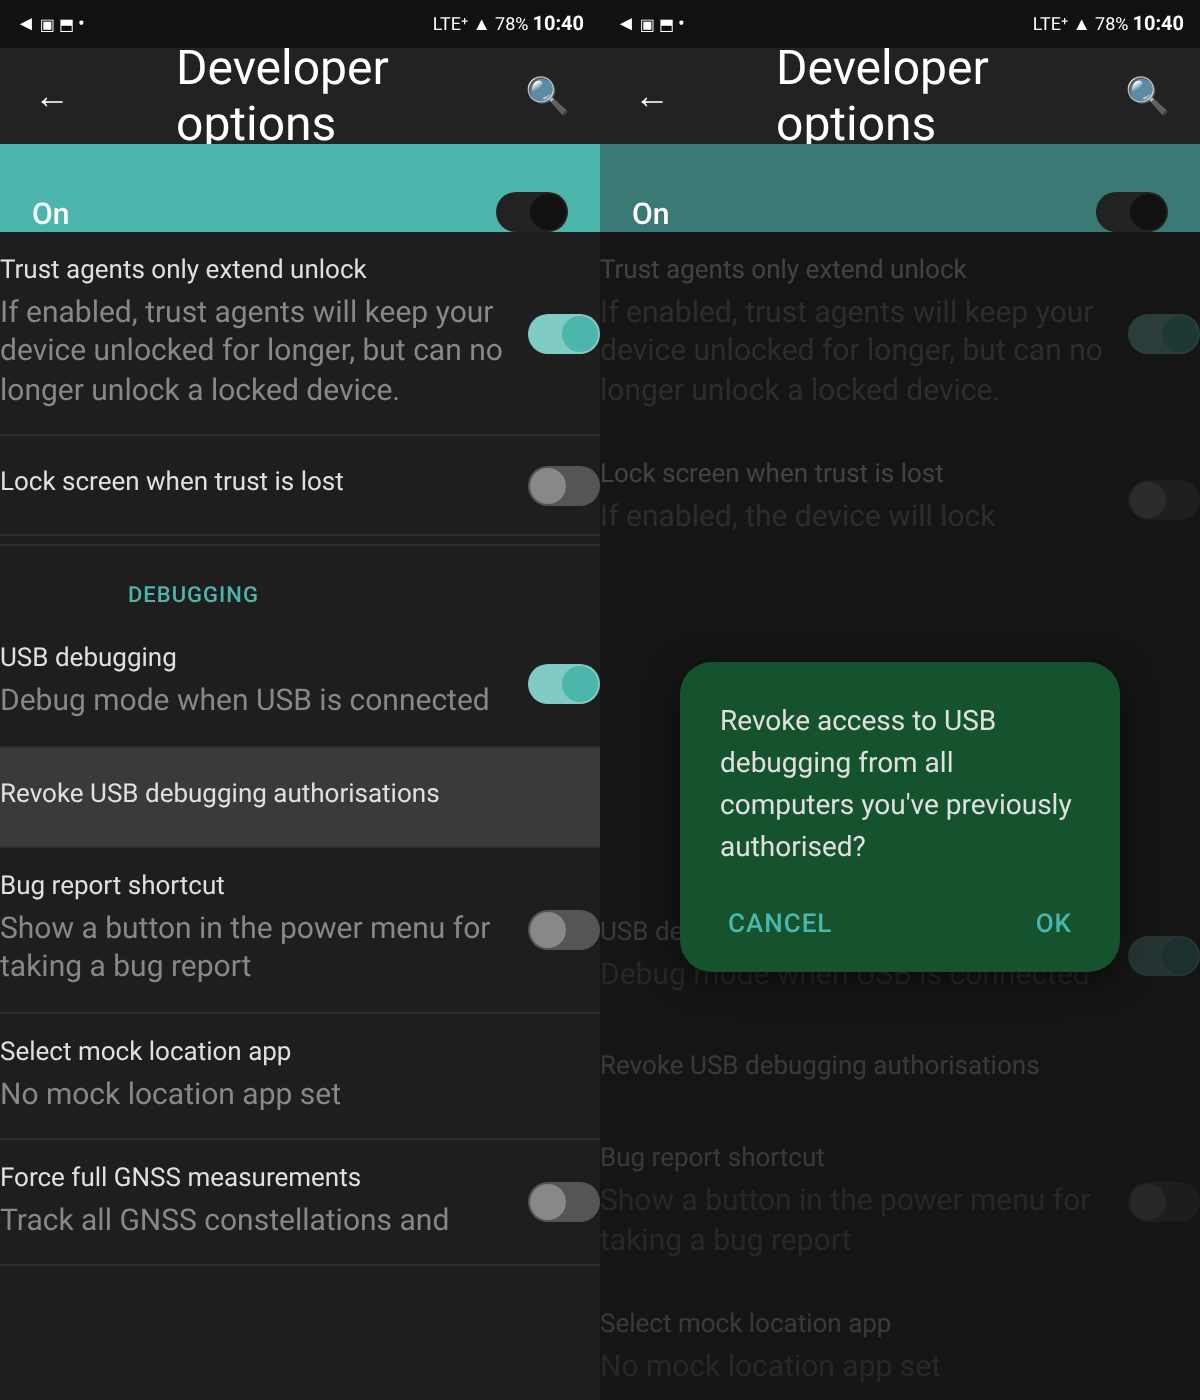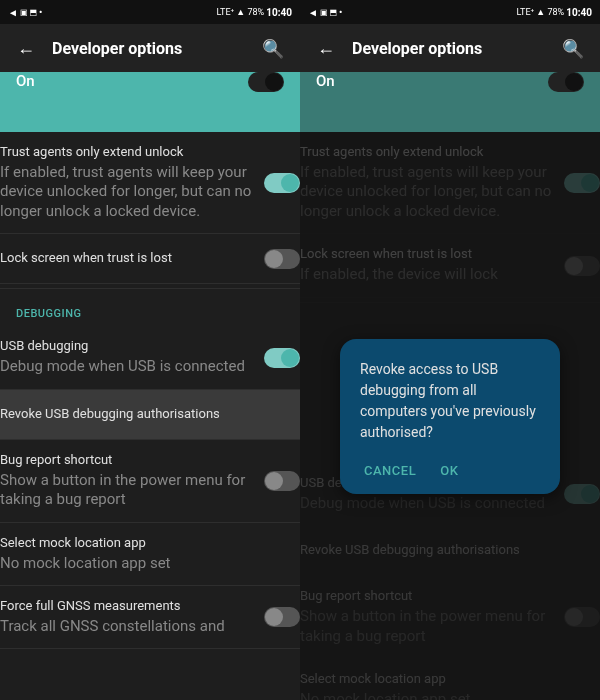--- a/index.html
+++ b/index.html
@@ -51,42 +51,43 @@
       background: #222;
       display: flex;
       align-items: center;
       padding: 0 12px;
       flex-shrink: 0;
       gap: 12px;
     }
 
     .top-bar-title {
       flex: 1;
-      font-size: 16px;
+      font-size: 24px;
       color: #fff;
-      font-weight: 700;
+      font-weight: 400;
+      margin-left: 36px;
     }
 
     .icon-btn {
       width: 28px;
       height: 28px;
       display: flex;
       align-items: center;
       justify-content: center;
       cursor: pointer;
       color: #fff;
       font-size: 18px;
     }
 
     
     .on-off-row {
-      height: 60px;
+      height: 44px;
       background: #4db6ac;
       display: flex;
-      align-items: flex-start;
+      align-items: flex-end;
       padding: 0 16px;
       flex-shrink: 0;
       justify-content: space-between;
     }
 
     .on-off-label {
       font-size: 15px;
       color: #fff;
       font-weight: 500;
     }
@@ -185,20 +186,21 @@
       margin-top: 2px;
     }
 
     .section-header {
       padding: 14px 16px 6px;
       font-size: 11px;
       color: #4db6ac;
       font-weight: 500;
       letter-spacing: 0.5px;
       text-transform: uppercase;
+      margin-left: 48px;
     }
 
     .divider {
       height: 1px;
       background: #2e2e2e;
       margin: 4px 0;
     }
 
     
     .dialog-overlay {
@@ -208,37 +210,37 @@
       right: 0;
       bottom: 0;
       background: rgba(0,0,0,0.5);
       display: flex;
       align-items: center;
       justify-content: center;
       z-index: 10;
     }
 
     .dialog {
-      background: #0c4a6e;
+      background: #14532d;
       border-radius: 16px;
       width: 220px;
       padding: 20px 20px 12px;
       box-shadow: 0 4px 16px rgba(0,0,0,0.5);
     }
 
     .dialog-text {
       font-size: 14px;
       color: #e0e0e0;
       line-height: 1.5;
       margin-bottom: 16px;
     }
 
     .dialog-actions {
       display: flex;
-      justify-content: flex-start;
+      justify-content: space-between;
       gap: 16px;
     }
 
     .dialog-btn {
       font-size: 13px;
       color: #4db6ac;
       font-weight: 500;
       cursor: pointer;
       padding: 4px 4px;
       text-transform: uppercase;

